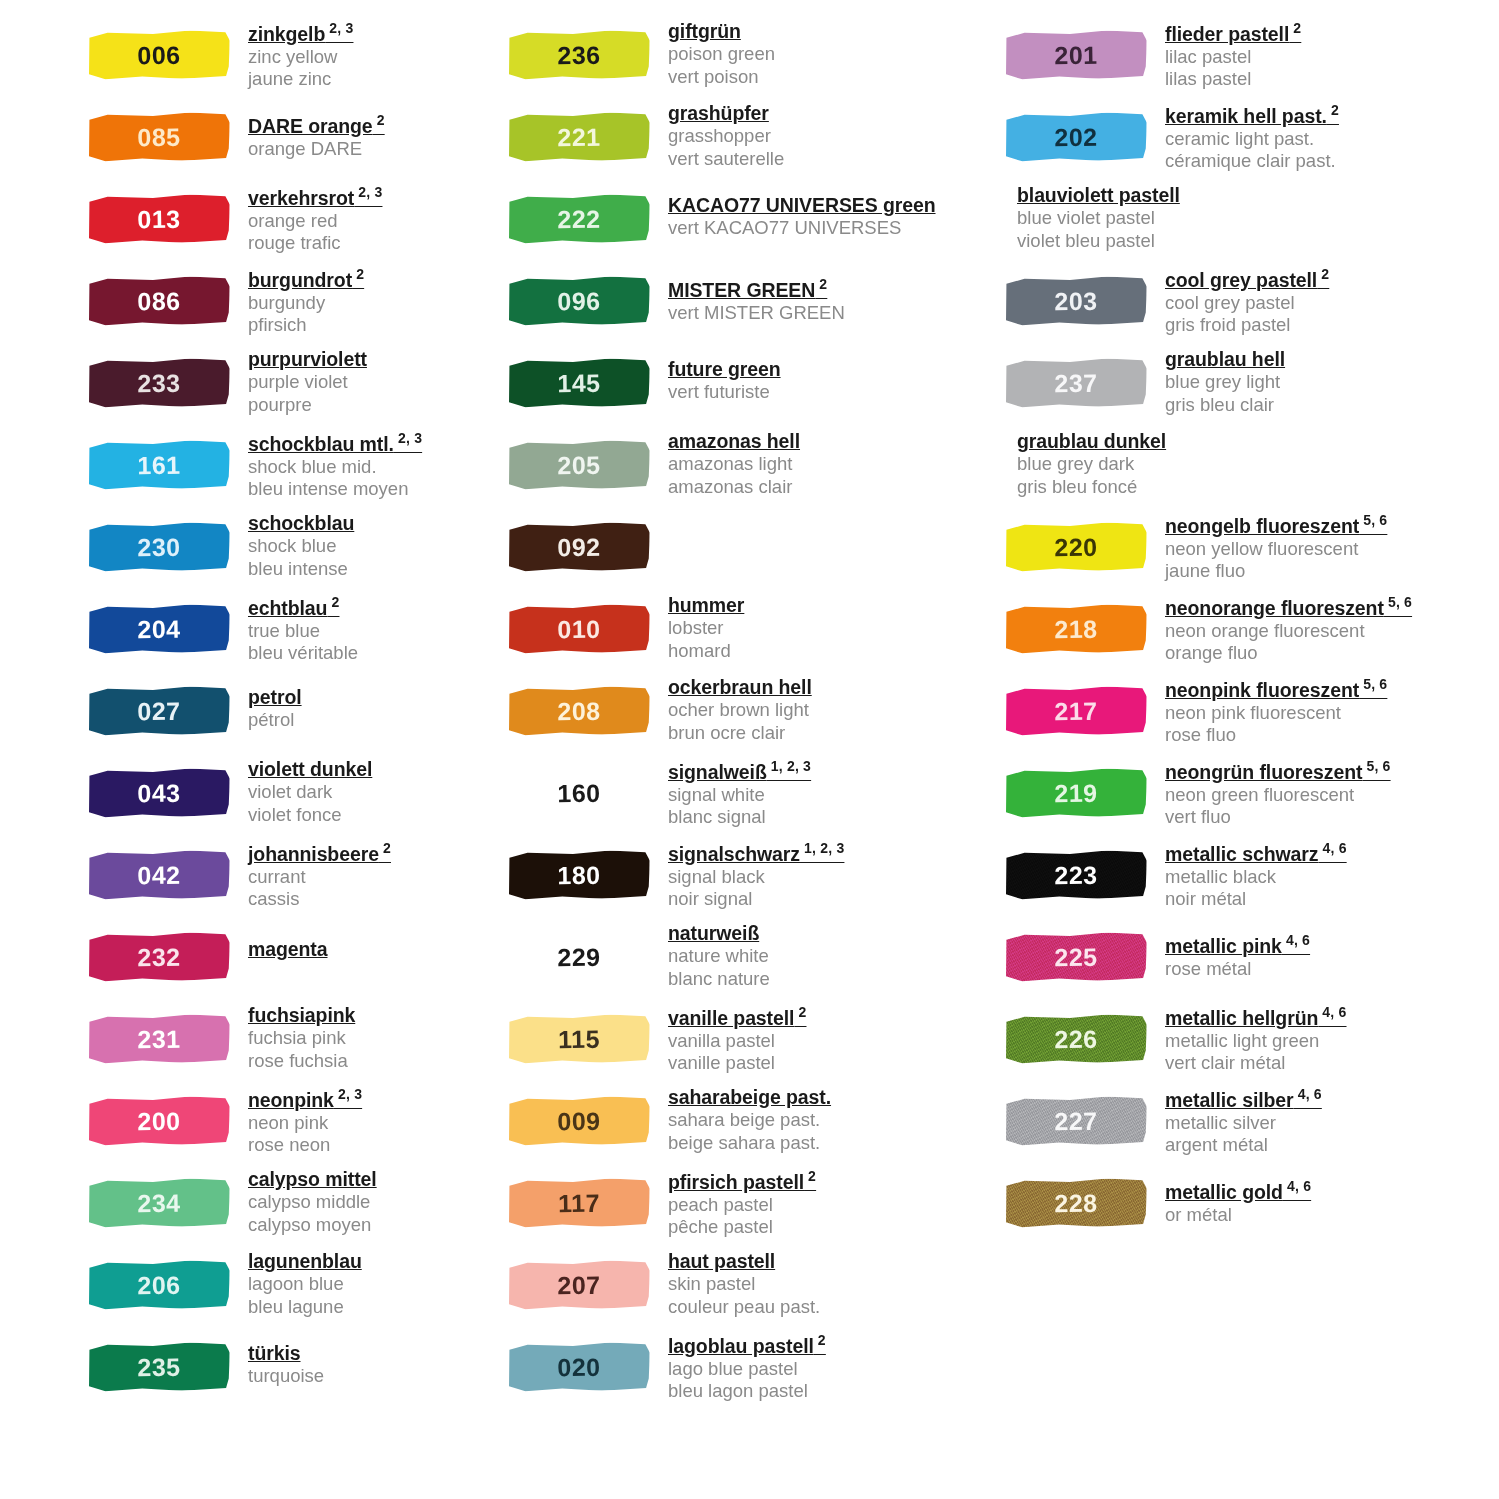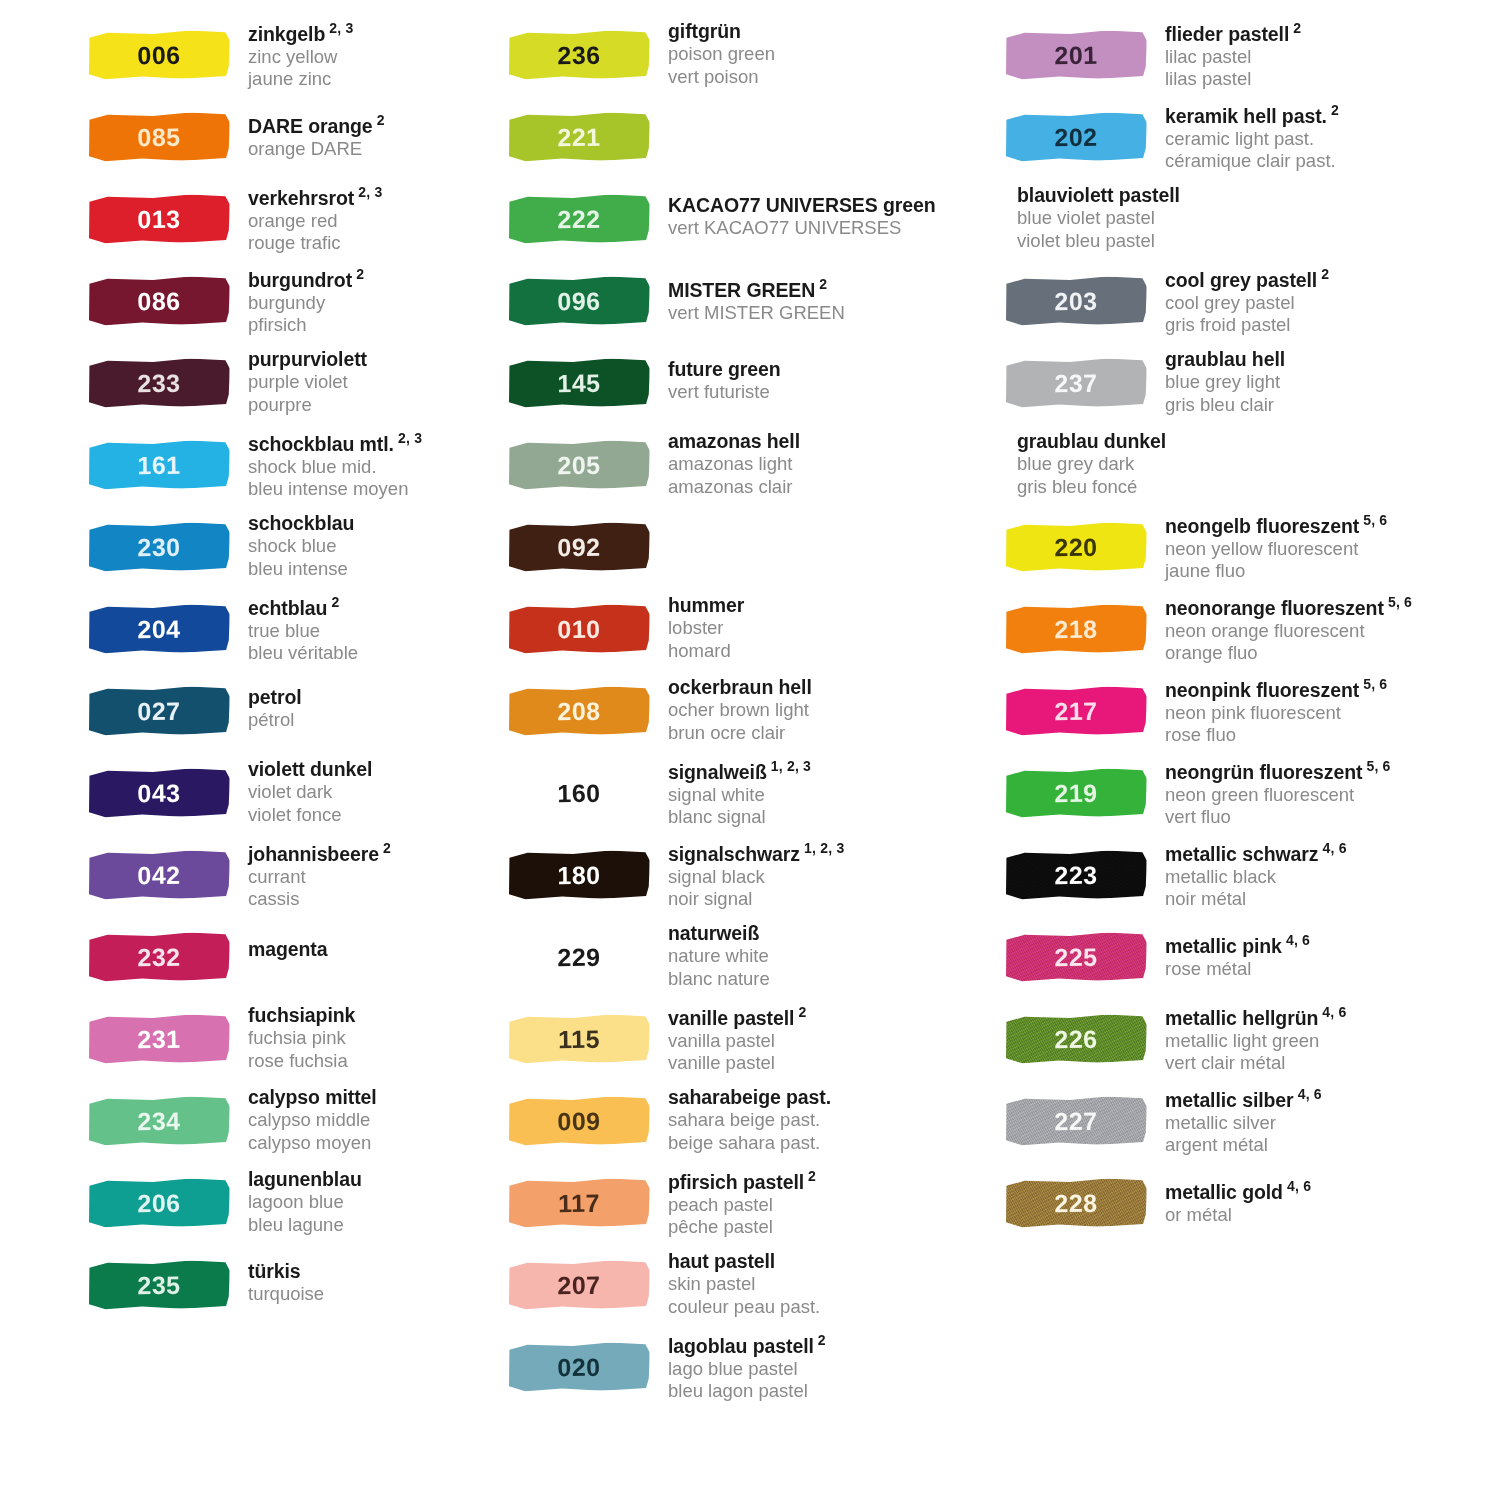--- a/index.html
+++ b/index.html
@@ -87,20 +87,21 @@
     padding-top: 2px;
     line-height: 1.0;
   }
   .name-de {
     font-size: 19.5px;
     font-weight: bold;
     color: #1a1a1a;
     line-height: 1.2;
     white-space: nowrap;
     letter-spacing: -0.1px;
+    text-decoration: underline;
   }
   .sup {
     font-size: 14px;
     font-weight: bold;
     vertical-align: super;
     color: #1a1a1a;
     letter-spacing: 0.2px;
   }
   .name-en, .name-fr {
     font-size: 18.5px;
@@ -251,20 +252,31 @@
           <div class="code" style="color: rgb(255, 255, 255);">231</div>
         </div>
         <div class="labels">
           <div class="name-de">fuchsiapink</div>
           <div class="name-en">fuchsia pink</div>
           <div class="name-fr">rose fuchsia</div>
         </div>
       </div>
       <div class="row three-line">
         <div class="swatch-wrap">
+          <div class="swatch" style="background: rgb(239, 70, 119);"></div>
+          <div class="code" style="color: rgb(255, 255, 255);">200</div>
+        </div>
+        <div class="labels">
+          <div class="name-de">neonpink<span class="sup"> 2, 3</span></div>
+          <div class="name-en">neon pink</div>
+          <div class="name-fr">rose neon</div>
+        </div>
+      </div>
+      <div class="row three-line">
+        <div class="swatch-wrap">
           <div class="swatch" style="background: rgb(99, 193, 137);"></div>
           <div class="code" style="color: rgb(233, 247, 238);">234</div>
         </div>
         <div class="labels">
           <div class="name-de">calypso mittel</div>
           <div class="name-en">calypso middle</div>
           <div class="name-fr">calypso moyen</div>
         </div>
       </div>
       <div class="row three-line">
@@ -298,20 +310,25 @@
         <div class="labels">
           <div class="name-de">giftgrün</div>
           <div class="name-en">poison green</div>
           <div class="name-fr">vert poison</div>
         </div>
       </div>
       <div class="row three-line">
         <div class="swatch-wrap">
           <div class="swatch" style="background: rgb(167, 196, 40);"></div>
           <div class="code" style="color: rgb(243, 247, 220);">221</div>
+        </div>
+        <div class="labels">
+          <div class="name-de">grashüpfer</div>
+          <div class="name-en">grasshopper</div>
+          <div class="name-fr">vert sauterelle</div>
         </div>
       </div>
       <div class="row two-line">
         <div class="swatch-wrap">
           <div class="swatch" style="background: rgb(64, 173, 74);"></div>
           <div class="code" style="color: rgb(230, 245, 230);">222</div>
         </div>
         <div class="labels">
           <div class="name-de">KACAO77 UNIVERSES green</div>
           <div class="name-en">vert KACAO77 UNIVERSES</div>

